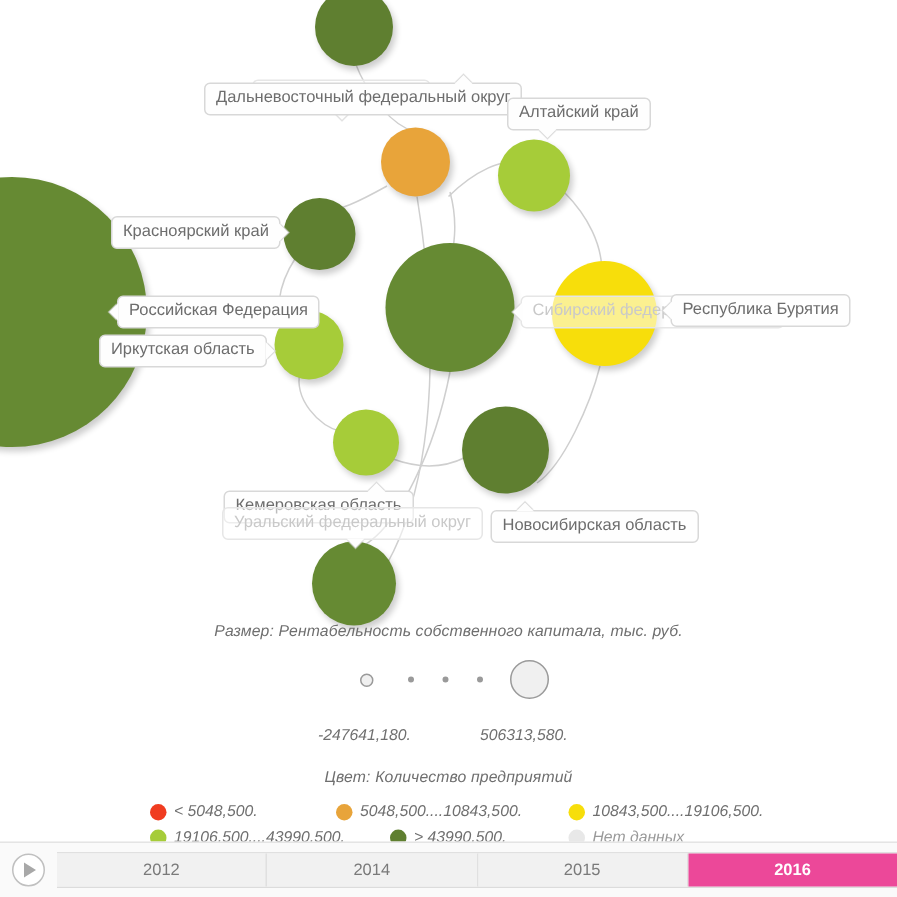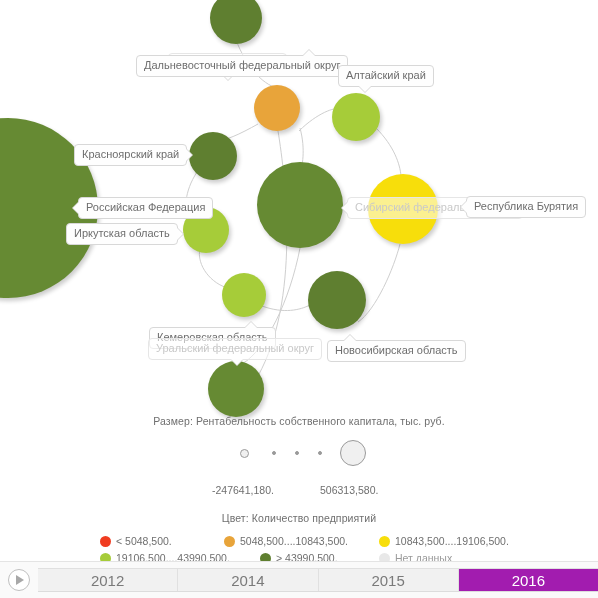--- a/index.html
+++ b/index.html
@@ -59,21 +59,21 @@
     border-right:6px solid #fefefe;
     filter:drop-shadow(-1px 0 0 #d8d8d8);
   }
   .callout.tail-right .tail{
     right:-6px;top:50%;margin-top:-6px;
     border-top:6px solid transparent;border-bottom:6px solid transparent;
     border-left:6px solid #fefefe;
     filter:drop-shadow(1px 0 0 #d8d8d8);
   }
   
-  #legend{position:absolute;left:0;top:415px;width:598px;}
+  #legend{position:absolute;left:0;top:415px;width:598px;font-style:italic;}
   .lg-title{
     text-align:center;font-size:10.5px;color:#6f6f6f;letter-spacing:.1px;
   }
   #size-legend{position:relative;height:34px;margin-top:13px;}
   #size-legend .sdot{
     position:absolute;border-radius:50%;
     border:1px solid #9a9a9a;background:#f0f0f0;
     box-sizing:border-box;
   }
   #size-legend .sdot.solid{background:#9a9a9a;border-color:#9a9a9a;}
@@ -100,25 +100,25 @@
   #play-btn .tri{
     position:absolute;left:7px;top:5px;
     width:0;height:0;
     border-top:5px solid transparent;border-bottom:5px solid transparent;
     border-left:8px solid #a8a8a8;
   }
   #years{flex:1 1 auto;display:flex;height:22px;margin-right:0px;
          border-top:1px solid #e0e0e0;border-bottom:1px solid #dcdcdc;}
   .year{
     flex:1 1 0;display:flex;align-items:center;justify-content:center;
-    font-size:15px;color:#7a7a7a;background:#f1f1f1;
+    font-size:11px;color:#7a7a7a;background:#f1f1f1;
     border-right:1px solid #e0e0e0;box-sizing:border-box;
   }
   .year:last-child{border-right:none;}
-  .year.sel{background:#a21caf;color:#ffffff;}
+  .year.sel{background:#ec4899;color:#ffffff;font-weight:bold;}
 </style>
 </head>
 <body>
 
 <div id="viz">
 
   <svg id="links" viewBox="0 0 598 440" xmlns="http://www.w3.org/2000/svg">
     <g fill="none" stroke="#cfcfcf" stroke-width="1">
       <path d="M236,40 C246,66 262,84 277,88"></path>
       <path d="M258,124 C240,134 224,142 215,140"></path>
@@ -184,21 +184,21 @@
   <div class="callout tail-right" style="left:66px;top:223px;">
     <span class="tail"></span>
     <span>Иркутская область</span>
   </div>
 
   <div class="callout faded tail-left" style="left:347px;top:197px;">
     <span class="tail"></span>
     <span>Сибирский федеральный округ</span>
   </div>
 
-  <div class="callout tail-left" style="left:466px;top:196px;">
+  <div class="callout tail-left" style="left:447px;top:196px;">
     <span class="tail"></span>
     <span>Республика Бурятия</span>
   </div>
 
   <div class="callout tail-up" style="left:149px;top:327px;">
     <span class="tail" style="left:auto;right:18px;"></span>
     <span>Кемеровская область</span>
   </div>
 
   <div class="callout faded tail-down" style="left:148px;top:338px;">

